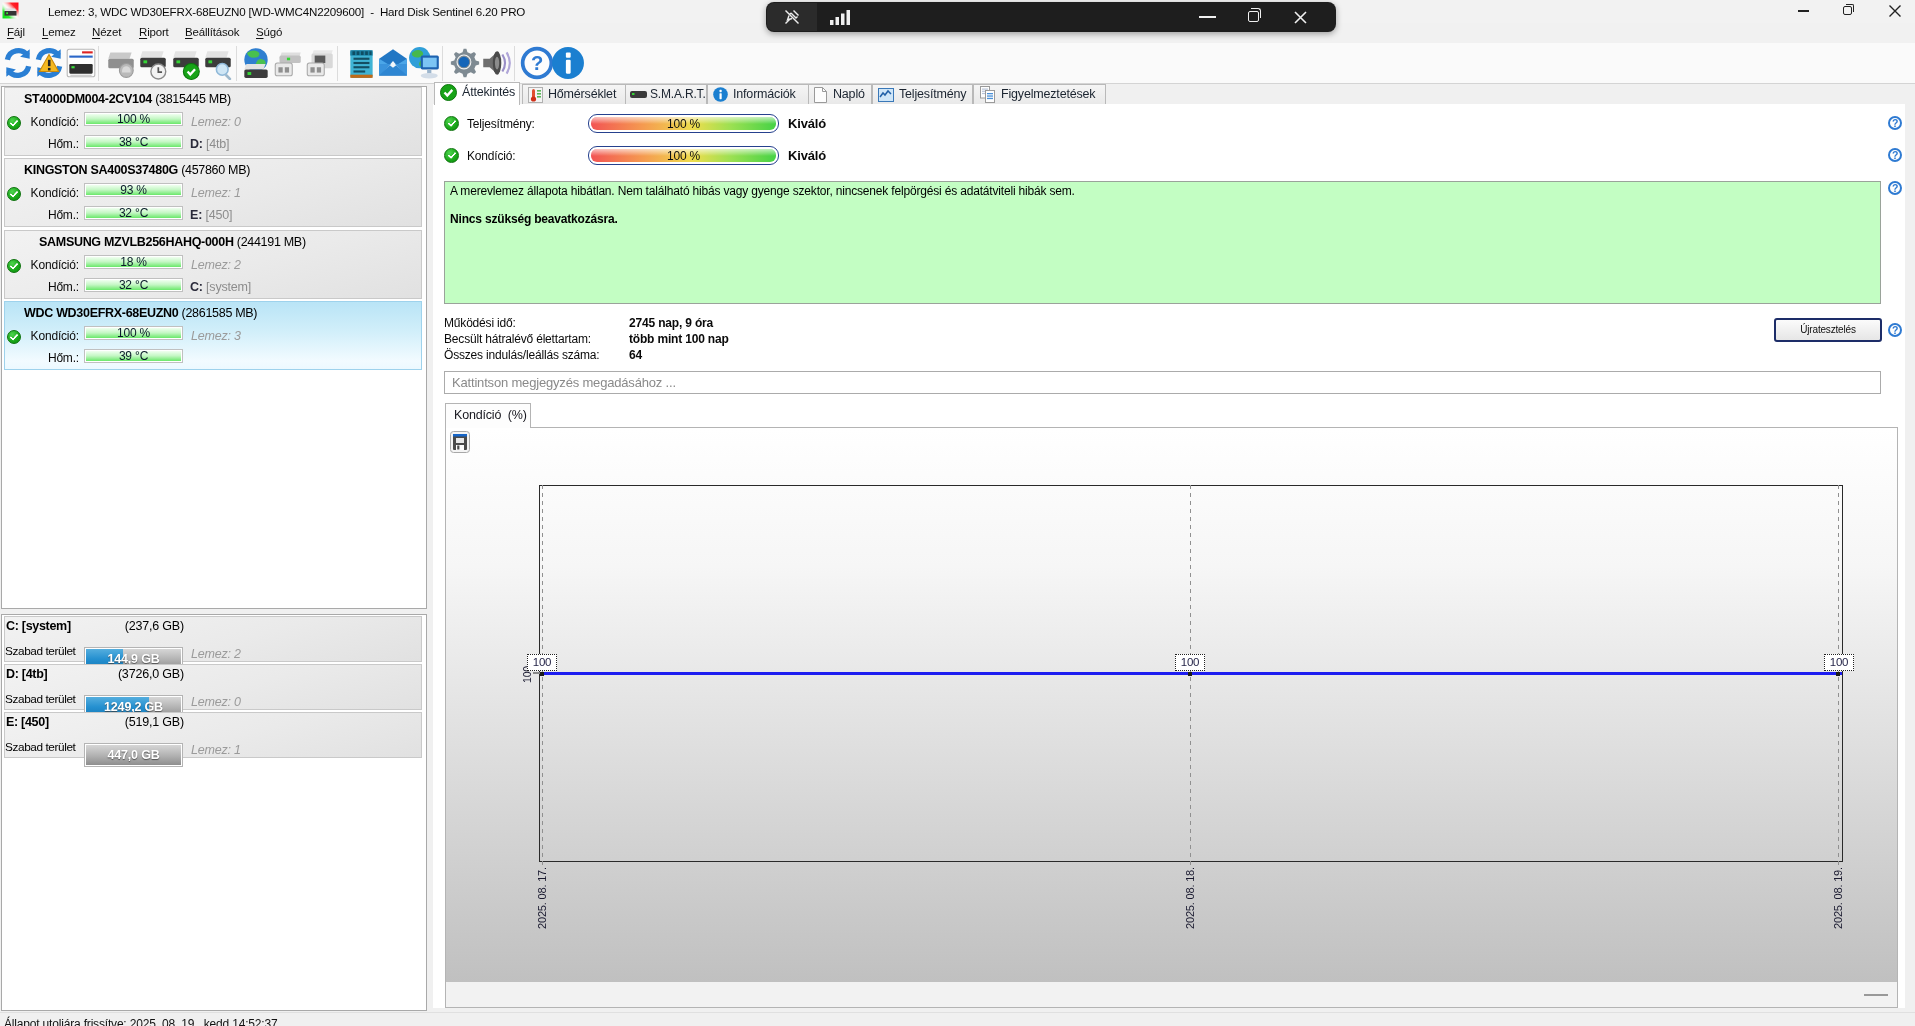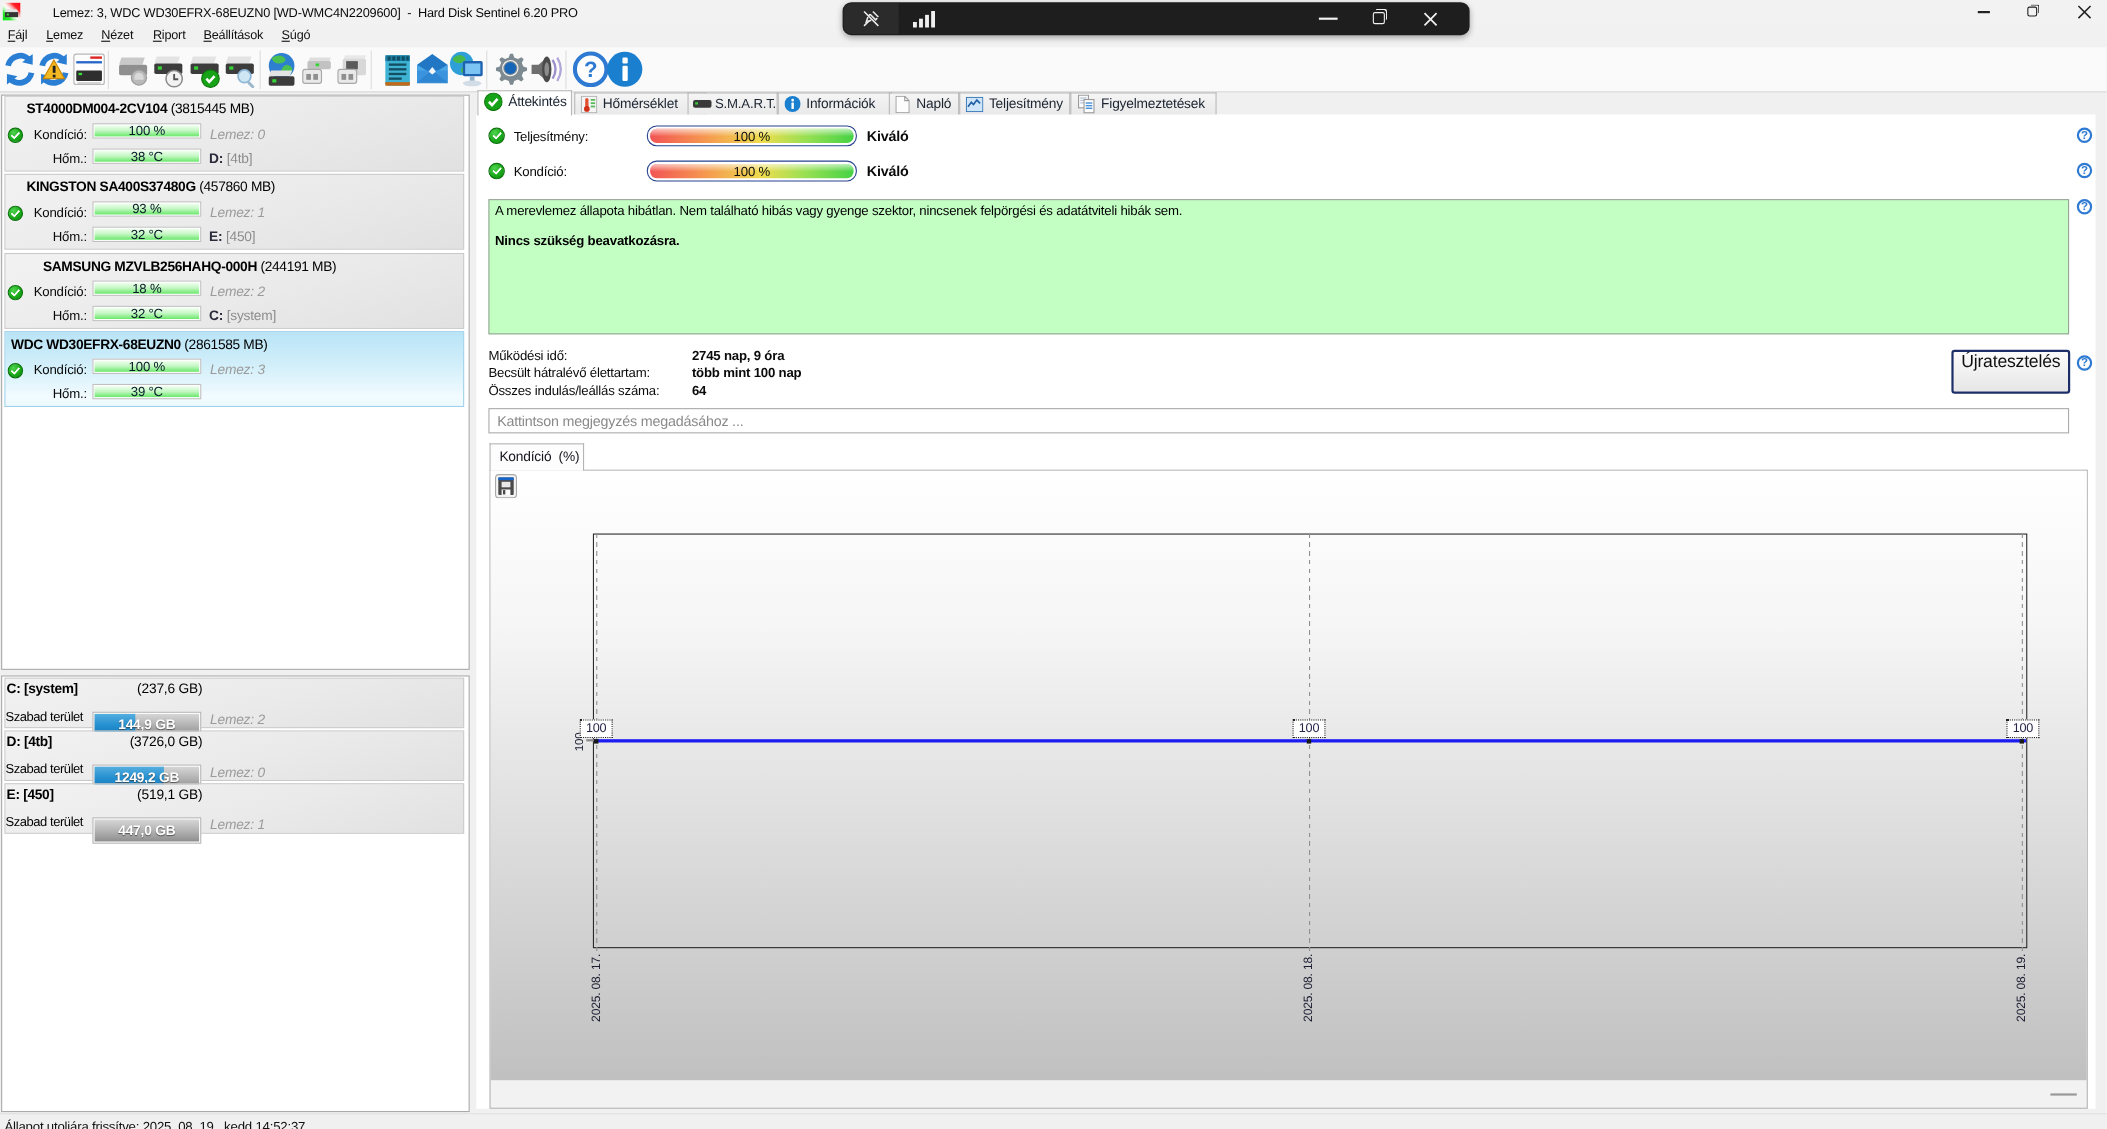--- a/index.html
+++ b/index.html
@@ -52,22 +52,22 @@
   .hbar .hfill { width:100%; height:100%; border-radius:6px;
     background:linear-gradient(90deg,#f25454 0%,#f59a50 28%,#eedd4e 55%,#9ae052 76%,#46d246 100%); position:relative; }
   .hbar .hfill:after { content:""; position:absolute; left:0; top:0; width:100%; height:50%;
     background:linear-gradient(180deg,rgba(255,255,255,.65),rgba(255,255,255,0)); border-radius:6px 6px 0 0; }
   .hbar .htxt { position:absolute; left:0; top:0; width:100%; height:100%; display:flex; align-items:center; justify-content:center; font-size:12px; color:#101010; }
   .qicon { position:absolute; width:14px; height:14px; border-radius:50%; border:2px solid #2e7ad2;
     background:#fdfdfd; color:#2e7ad2; font-weight:bold; font-size:10.5px; text-align:center; line-height:10px; }
   #greenbox { left:444px; top:181px; width:1437px; height:123px; background:#c3fec3; border:1px solid #9aa39a; }
   .ilab { position:absolute; left:444px; font-size:12px; color:#0a0a0a; }
   .ival { position:absolute; left:629px; font-size:12px; font-weight:bold; color:#0a0a0a; }
-  #retest { left:1774px; top:318px; width:108px; height:40px; border:2px solid #1d2d68; border-radius:3px;
-    background:linear-gradient(180deg,#fbfbfb,#e6e6e6); font-size:16px; color:#101010; text-align:center; line-height:20px; }
+  #retest { left:1774px; top:318px; width:108px; height:24px; border:2px solid #1d2d68; border-radius:3px;
+    background:linear-gradient(180deg,#fbfbfb,#e6e6e6); font-size:10px; color:#101010; text-align:center; line-height:20px; }
   #comment { left:444px; top:371px; width:1437px; height:23px; background:#fff; border:1px solid #ababab;
     font-size:13px; color:#8a8a8a; line-height:21px; padding-left:7px; }
   
   #charttab { left:445px; top:403px; width:86px; height:25px; background:#fdfdfd; border:1px solid #b4b4b4;
     border-bottom:none; font-size:12.5px; color:#16161e; padding:4px 0 0 8px; z-index:2; }
   #chartpanel { left:445px; top:427px; width:1453px; height:581px; border:1px solid #b4b4b4; background:#f2f2f2; }
   #chartcanvas { left:446px; top:428px; width:1451px; height:554px;
     background:linear-gradient(180deg,#ffffff 0%,#f6f6f6 25%,#c0c0c0 100%); }
   #plot { left:539px; top:485px; width:1304px; height:377px; border:1.5px solid #2a2a2a; }
   .vdash { position:absolute; top:485px; height:382px; width:1px;
@@ -292,21 +292,21 @@
       <div class="fill">18 %</div>
     </div>
   <div class="lemez" style="left:186px;top:27px">Lemez: 2</div>
   <div class="rowlab" style="left:0;top:49px;width:74px">Hőm.:</div>
   <div class="gbar" style="left:79px;top:47px">
       <div class="fill">32 °C</div>
     </div>
   <div class="dletter" style="left:185px;top:49px"><b>C:</b> [system]</div>
 </div>
 <div class="abs dentry sel" style="top:301px">
-  <div class="dhead" style="left:5px"><b>WDC WD30EFRX-68EUZN0</b> (2861585 MB)</div>
+  <div class="dhead" style="left:19px"><b>WDC WD30EFRX-68EUZN0</b> (2861585 MB)</div>
   <div class="gcheck" style="left:2px;top:28px;width:14px;height:14px"></div>
   <div class="rowlab" style="left:0;top:27px;width:74px">Kondíció:</div>
   <div class="gbar" style="left:79px;top:24px">
       <div class="fill">100 %</div>
     </div>
   <div class="lemez" style="left:186px;top:27px">Lemez: 3</div>
   <div class="rowlab" style="left:0;top:49px;width:74px">Hőm.:</div>
   <div class="gbar" style="left:79px;top:47px">
       <div class="fill">39 °C</div>
     </div>

